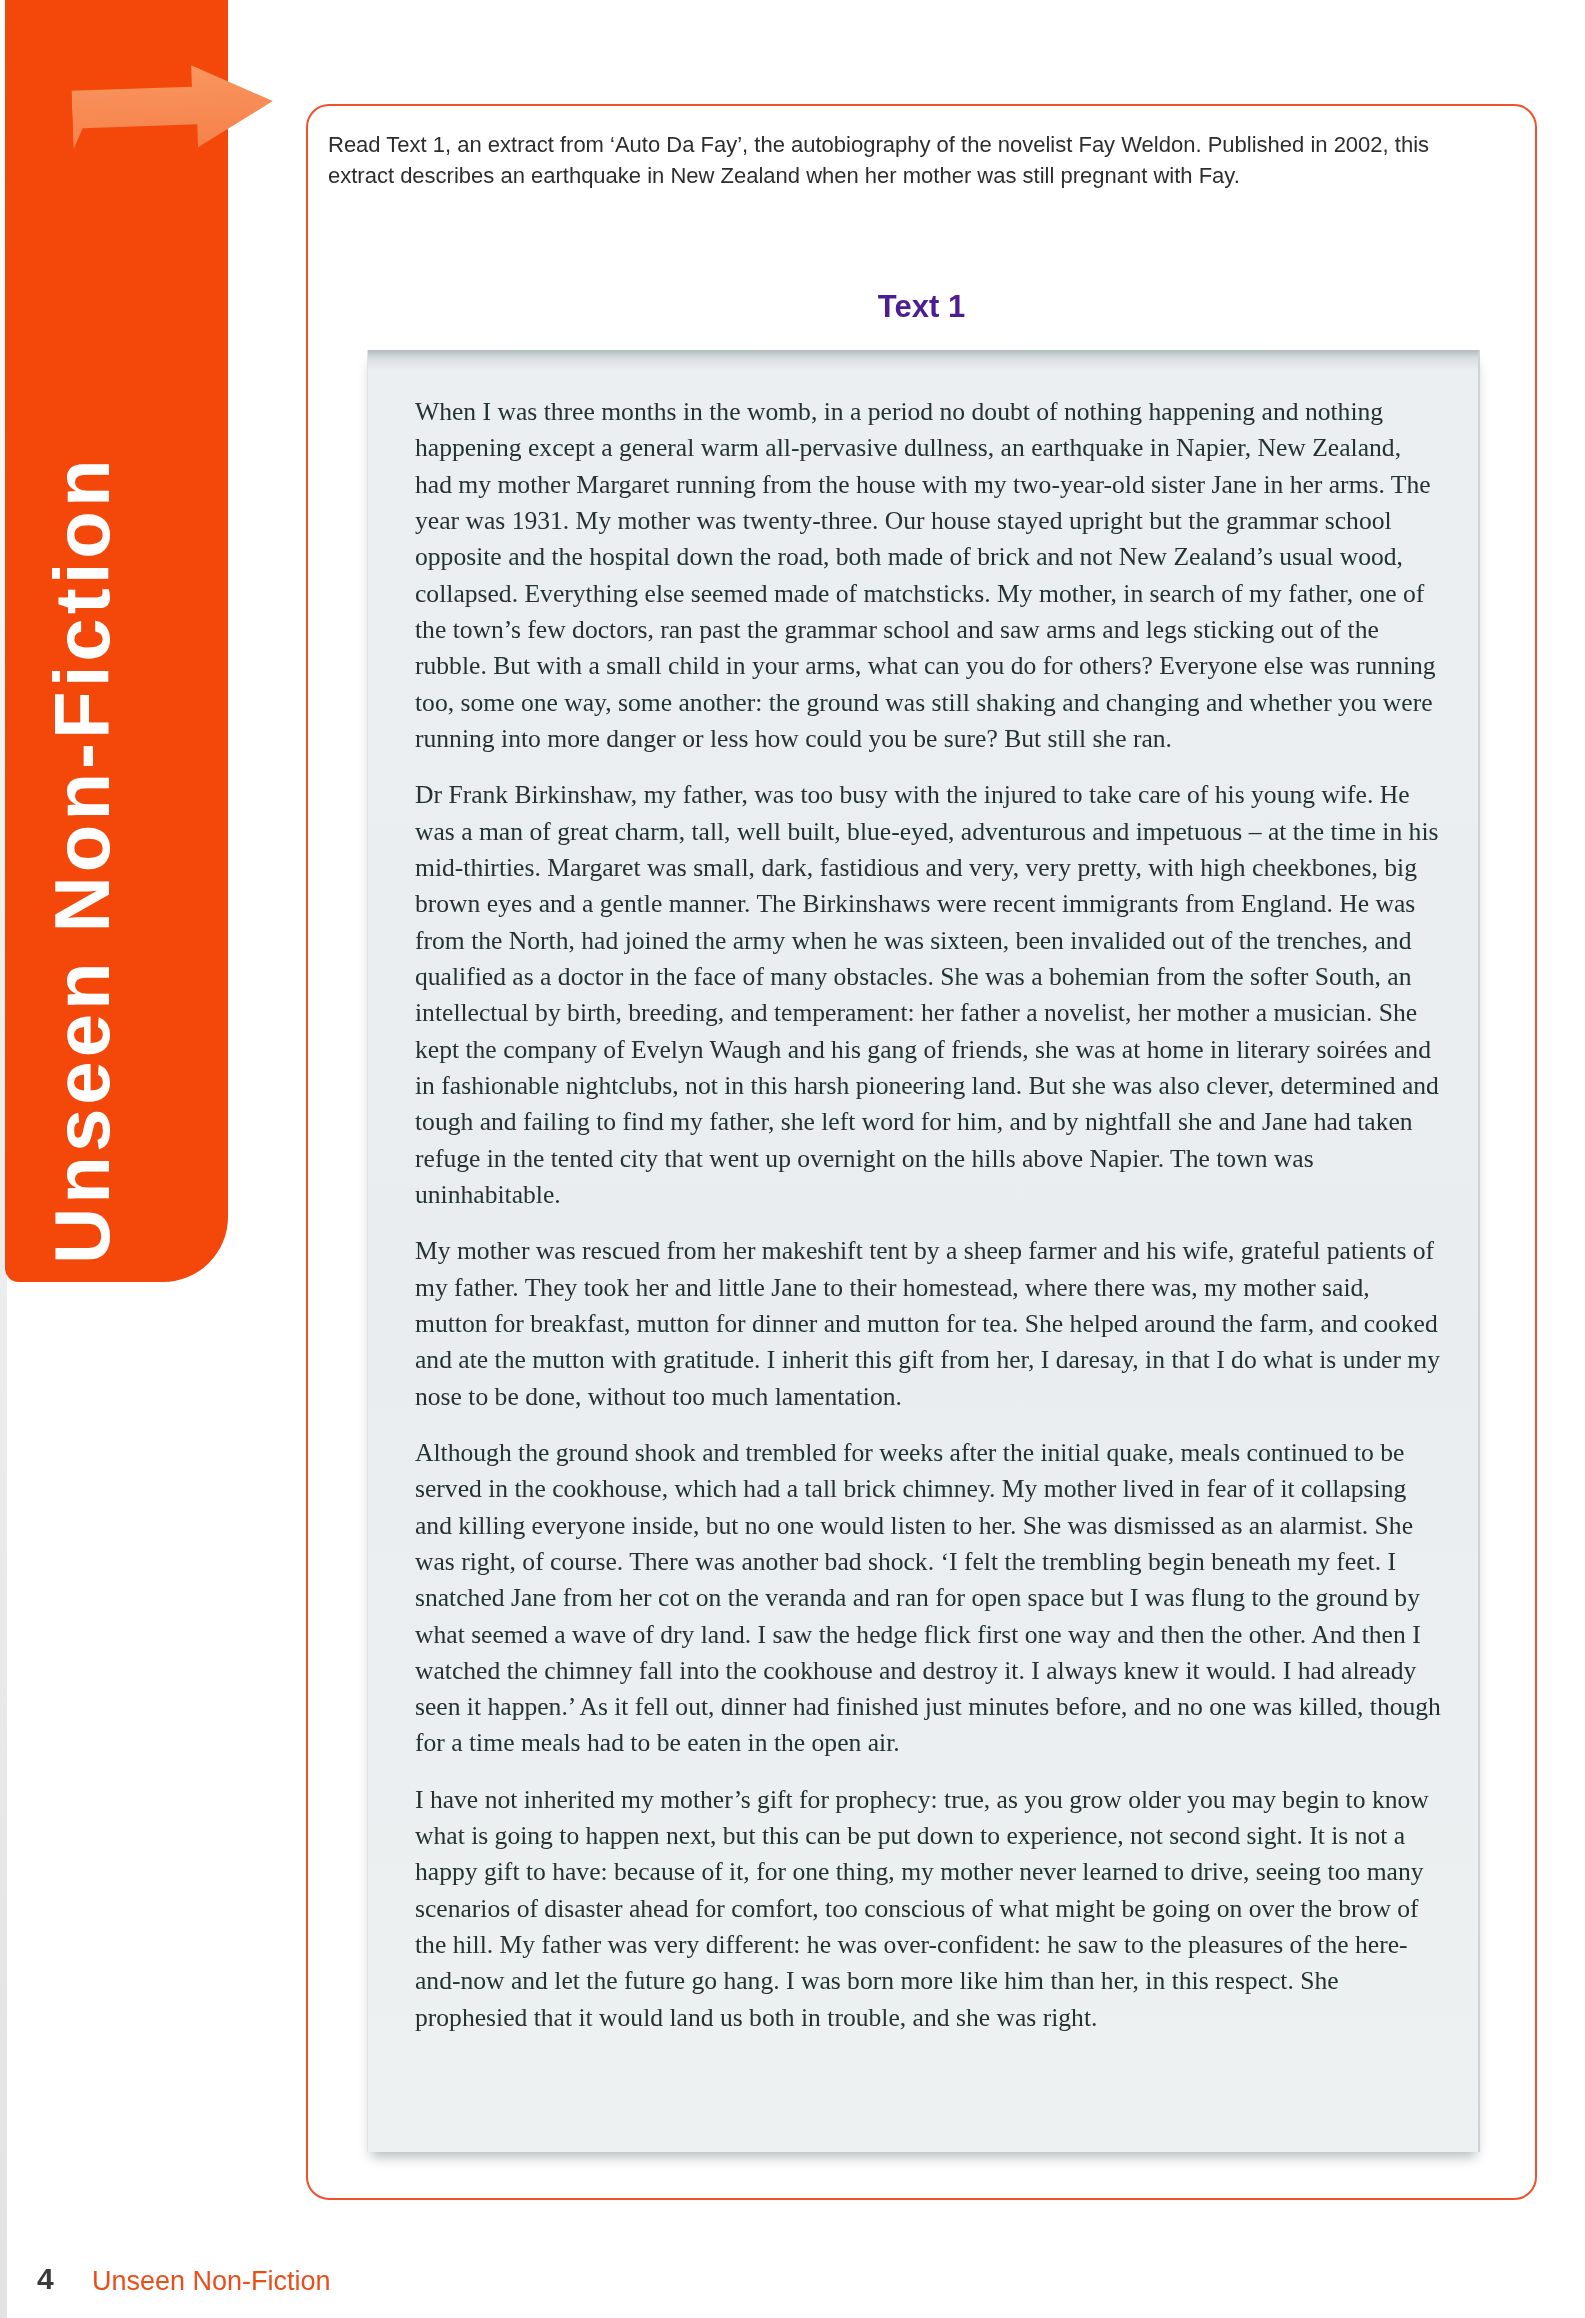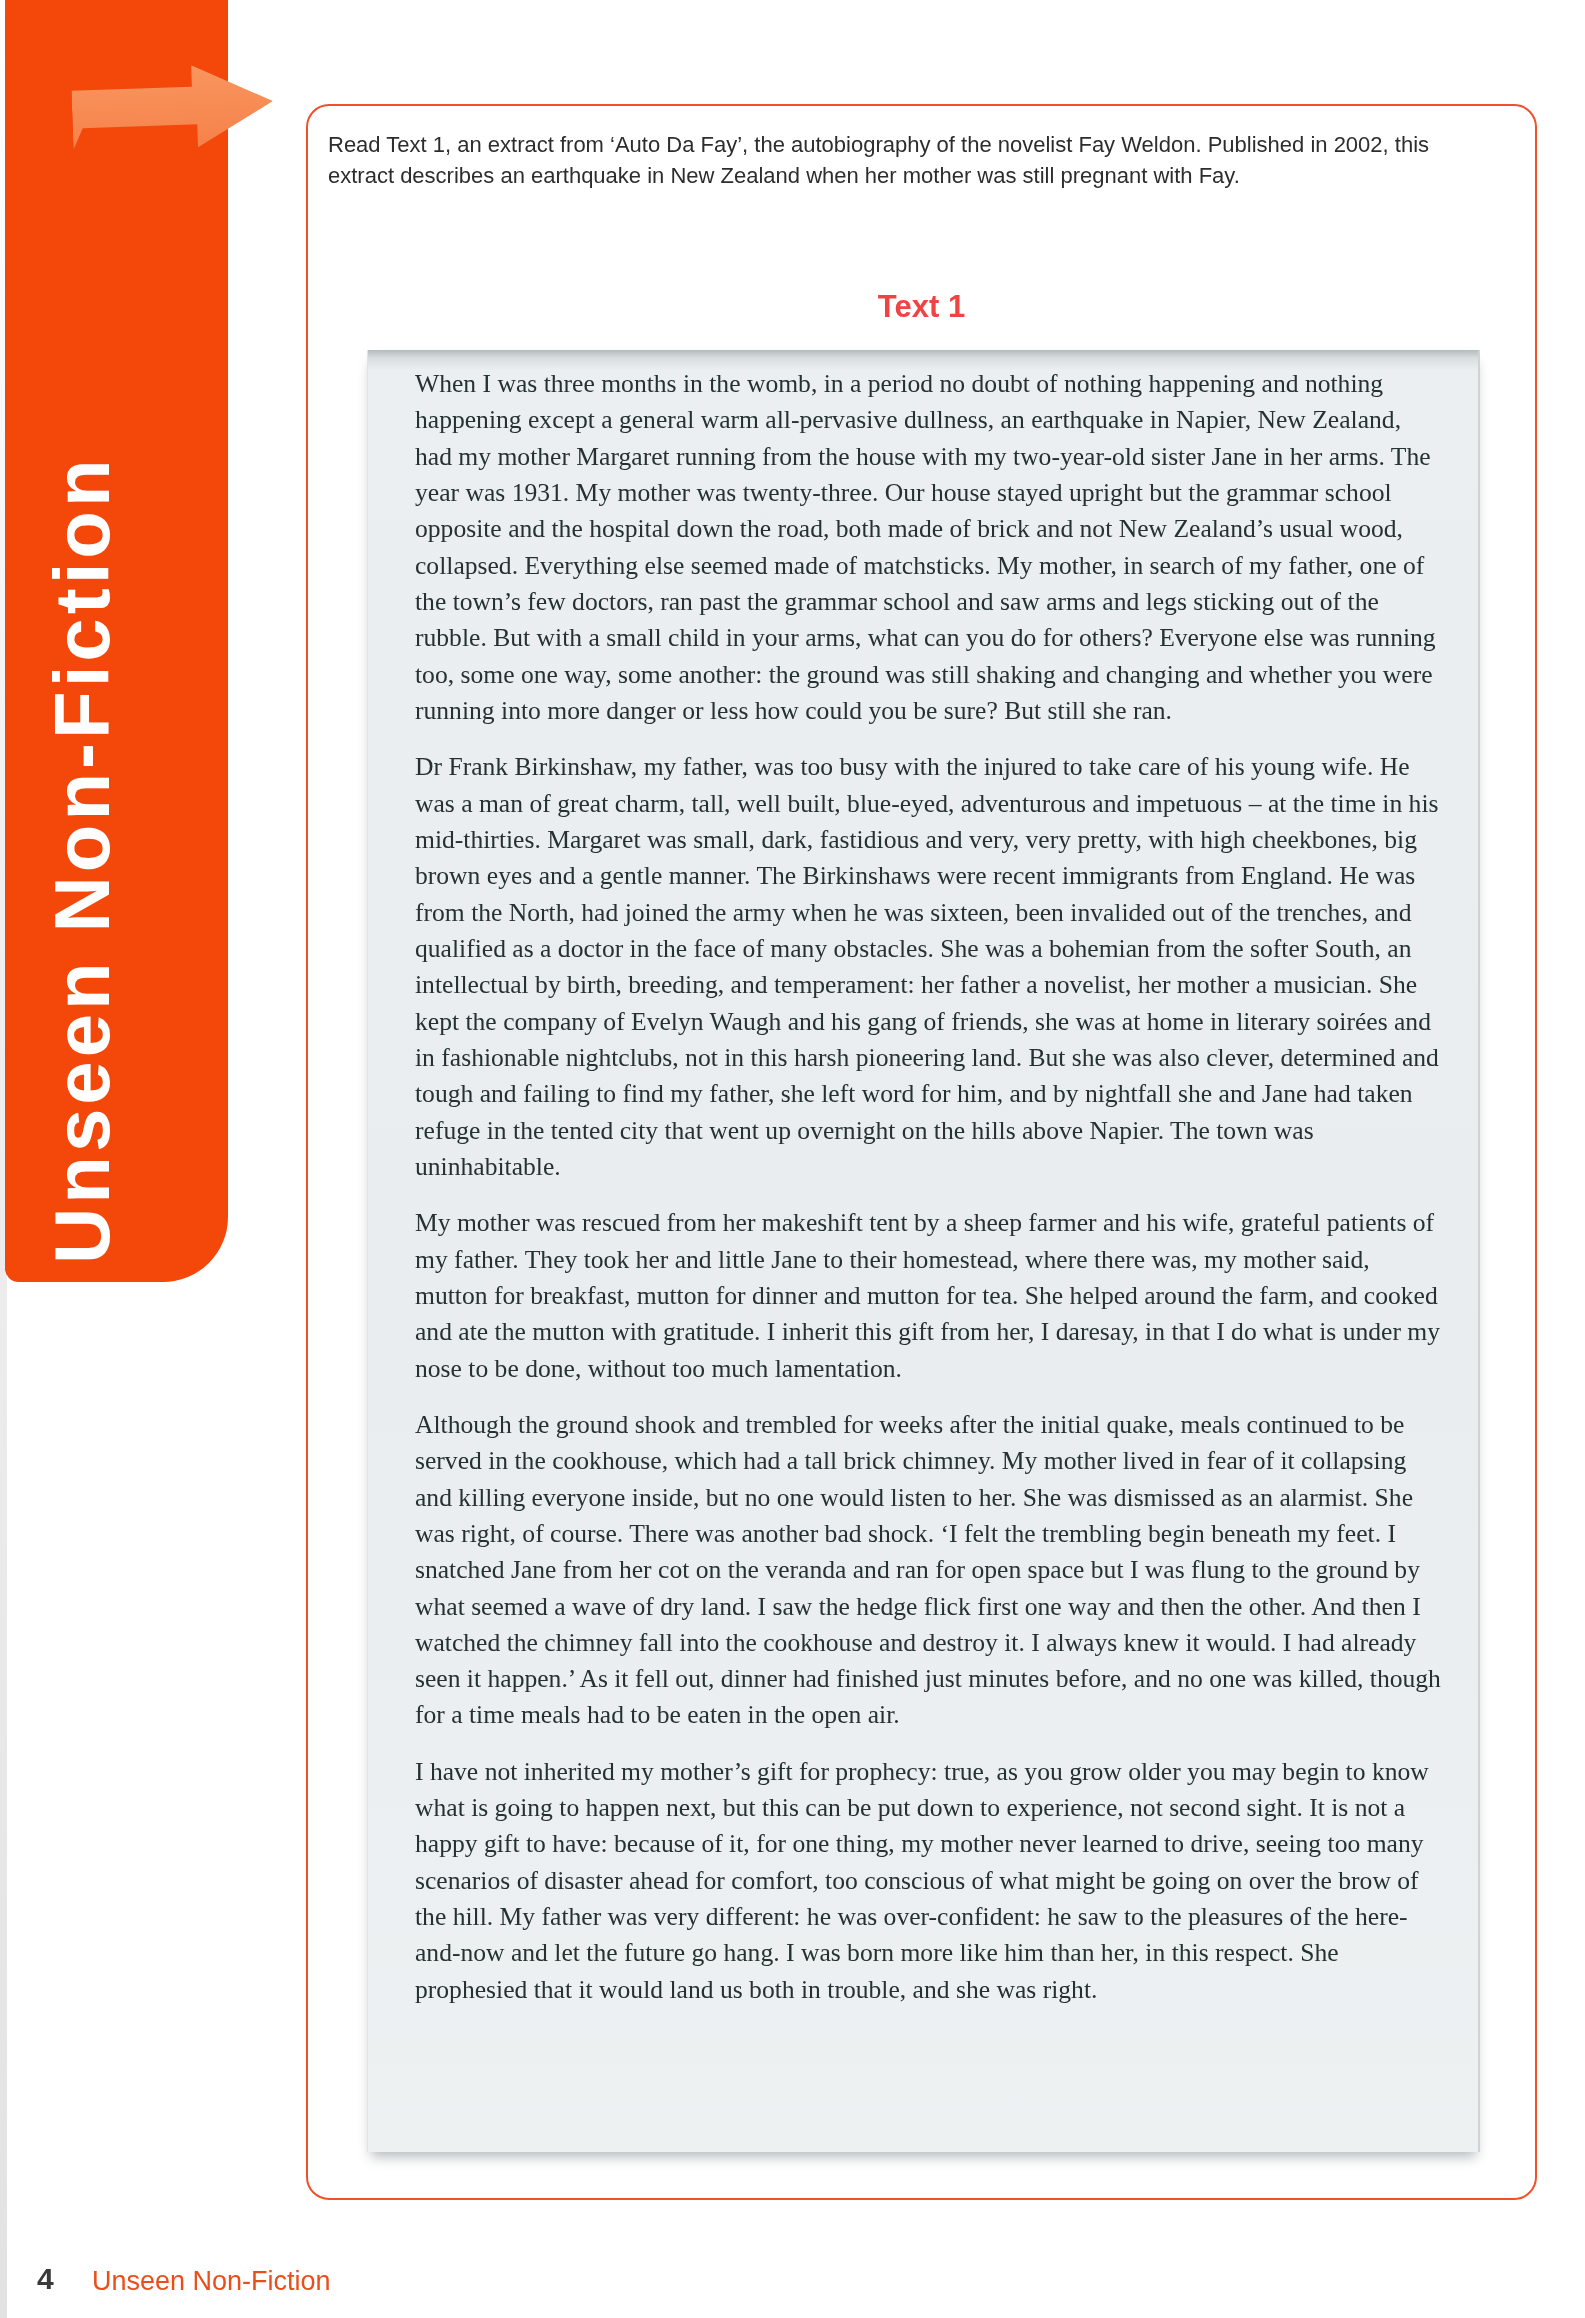--- a/index.html
+++ b/index.html
@@ -44,34 +44,34 @@
     border-radius:23px;
     box-sizing:border-box;
   }
   .intro{
     position:absolute;left:20px;top:23px;width:1160px;
     font-size:22px;line-height:1.42;color:#2d2d2d;
   }
   .text1-heading{
     position:absolute;left:0;top:183px;width:100%;
     text-align:center;
-    color:#ef4444;font-size:31px;font-weight:bold;
+    color:#4c1d95;font-size:31px;font-weight:bold;
   }
   
   .gray-panel{
     position:absolute;left:59px;top:244px;width:1113px;height:1802px;
     background:linear-gradient(180deg,#b3babc 0px,#d8dde0 8px,#eceff1 20px,#e9edef 55%,#eef1f2 100%);
     border-right:2px solid #ced4d6;
     border-left:1.3px solid #dfe3e4;
     box-shadow:0 9.4px 12px -4px #b6bbbd;
     box-sizing:border-box;
     overflow:hidden;
   }
   .extract-text{
-    padding:16px 34px 0 47px;
+    padding:44px 34px 0 47px;
     font-family:"Liberation Serif",serif;
     font-size:25.6px;line-height:1.42;
     color:#263230;
   }
   .extract-text p{margin:0 0 20px 0;}
   
   .page-num{
     position:absolute;left:37px;top:2262px;
     font-size:30px;font-weight:bold;color:#3a3a3a;
   }

